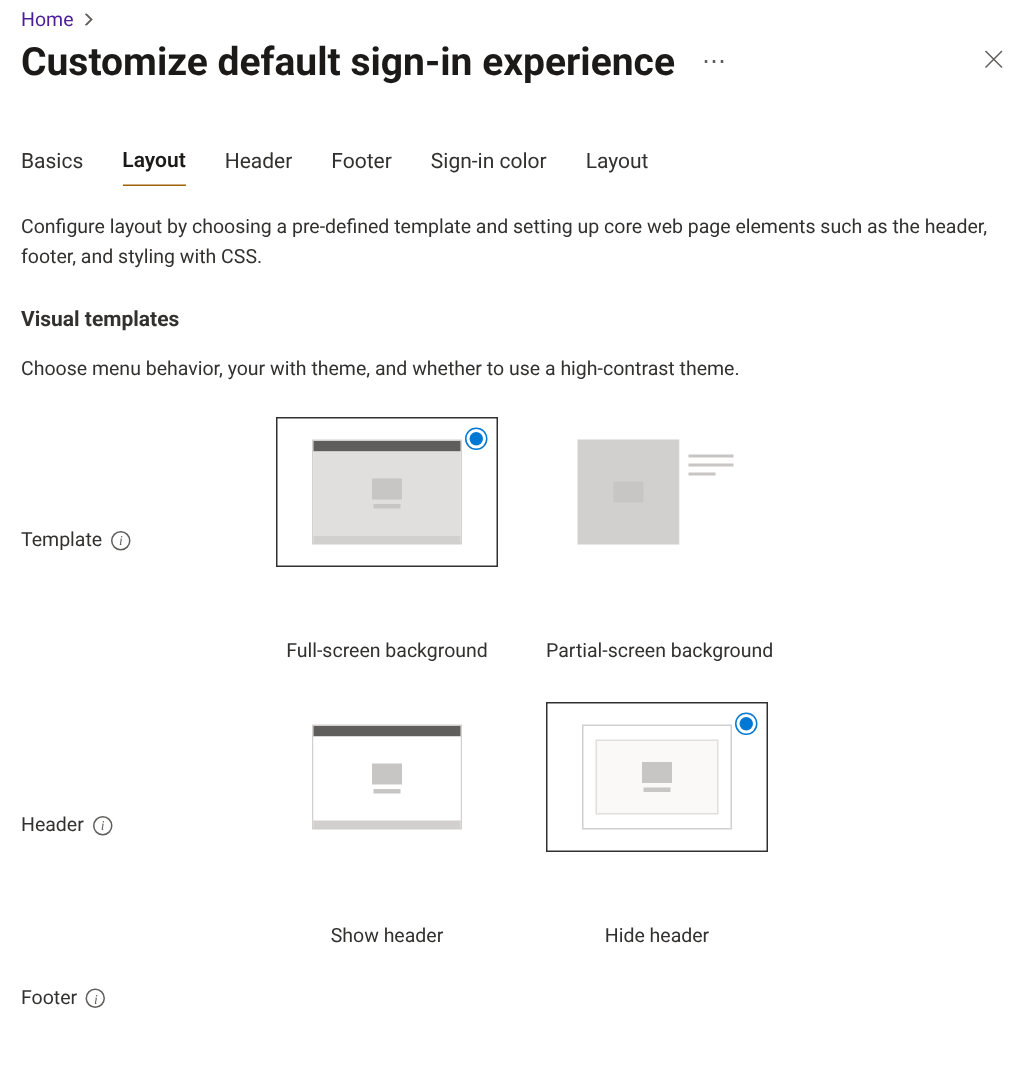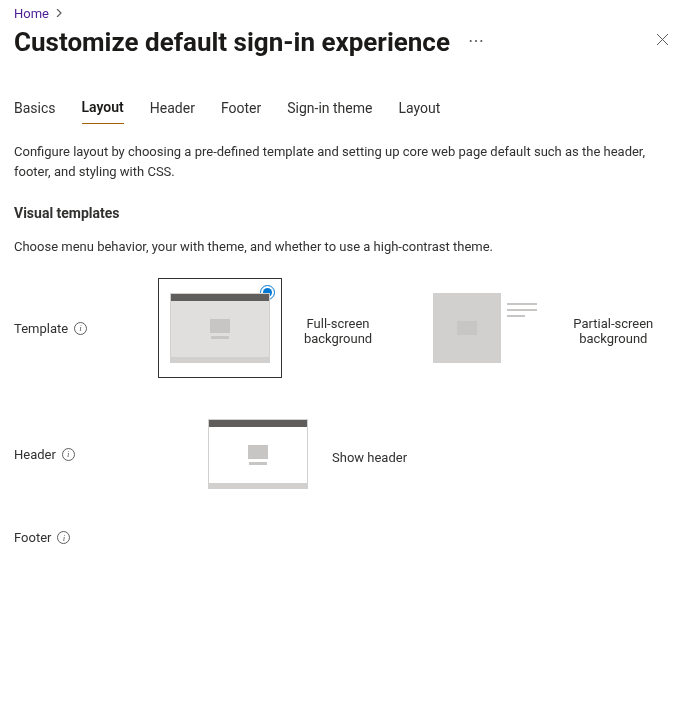--- a/index.html
+++ b/index.html
@@ -38,21 +38,21 @@
   .section-title { font-weight:700; font-size:14px; margin-top:24px; }
   .section-desc { margin-top:18px; font-size:13px; color:#323130; }
 
   
   .opt-row { display:flex; align-items:center; margin-top:26px; }
   .opt-row.first { margin-top:24px; }
   .opt-label-cell { width:170px; display:flex; align-items:center; gap:6px; font-size:13px; color:#323130; }
   .info-icon { width:13px; height:13px; border:1px solid #605e5c; border-radius:50%; display:inline-flex; align-items:center; justify-content:center; font-size:9px; color:#605e5c; font-style:italic; font-family:Georgia, serif; cursor:default; }
 
   .cards { display:flex; gap:32px; }
-  .card-wrap { display:flex; flex-direction:row; align-items:center; }
+  .card-wrap { display:flex; flex-direction:column; align-items:center;gap:43px; }
   .card {
     width:148px; height:100px;
     border:1px solid transparent;
     position:relative;
     padding:6px;
     display:flex; align-items:center; justify-content:center;
     cursor:pointer;
   }
   .card.selected { border:1px solid #323130; }
   .radio-dot {
@@ -112,25 +112,25 @@
         </svg>
     </span>
   </div>
 </div>
 
 <div class="tabs">
   <div class="tab">Basics</div>
   <div class="tab active">Layout</div>
   <div class="tab">Header</div>
   <div class="tab">Footer</div>
-  <div class="tab">Sign-in theme</div>
+  <div class="tab">Sign-in color</div>
   <div class="tab">Layout</div>
 </div>
 
-<div class="intro">Configure layout by choosing a pre-defined template and setting up core web page default such as the header, footer, and styling with CSS.</div>
+<div class="intro">Configure layout by choosing a pre-defined template and setting up core web page elements such as the header, footer, and styling with CSS.</div>
 
 <div class="section-title">Visual templates</div>
 <div class="section-desc">Choose menu behavior, your with theme, and whether to use a high-contrast theme.</div>
 
 <div class="opt-row first">
   <div class="opt-label-cell">
     <span>Template</span>
     <span class="info-icon">i</span>
   </div>
   <div class="cards">
@@ -180,20 +180,32 @@
           <div class="bar-dark"></div>
           <div class="fill-white">
               <div class="sq"></div>
               <div class="ln"></div>
             </div>
           <div class="bar-light"></div>
         </div>
       </div>
       <div class="card-label">Show header</div>
     </div>
+    <div class="card-wrap">
+      <div class="card selected">
+        <span class="radio-dot"></span>
+        <div class="thumb thumb-plain">
+          <div class="inner-box">
+              <div class="sq"></div>
+              <div class="ln"></div>
+            </div>
+        </div>
+      </div>
+      <div class="card-label">Hide header</div>
+    </div>
   </div>
 </div>
 
 <div class="opt-row">
   <div class="opt-label-cell">
     <span>Footer</span>
     <span class="info-icon">i</span>
   </div>
 </div>
 

